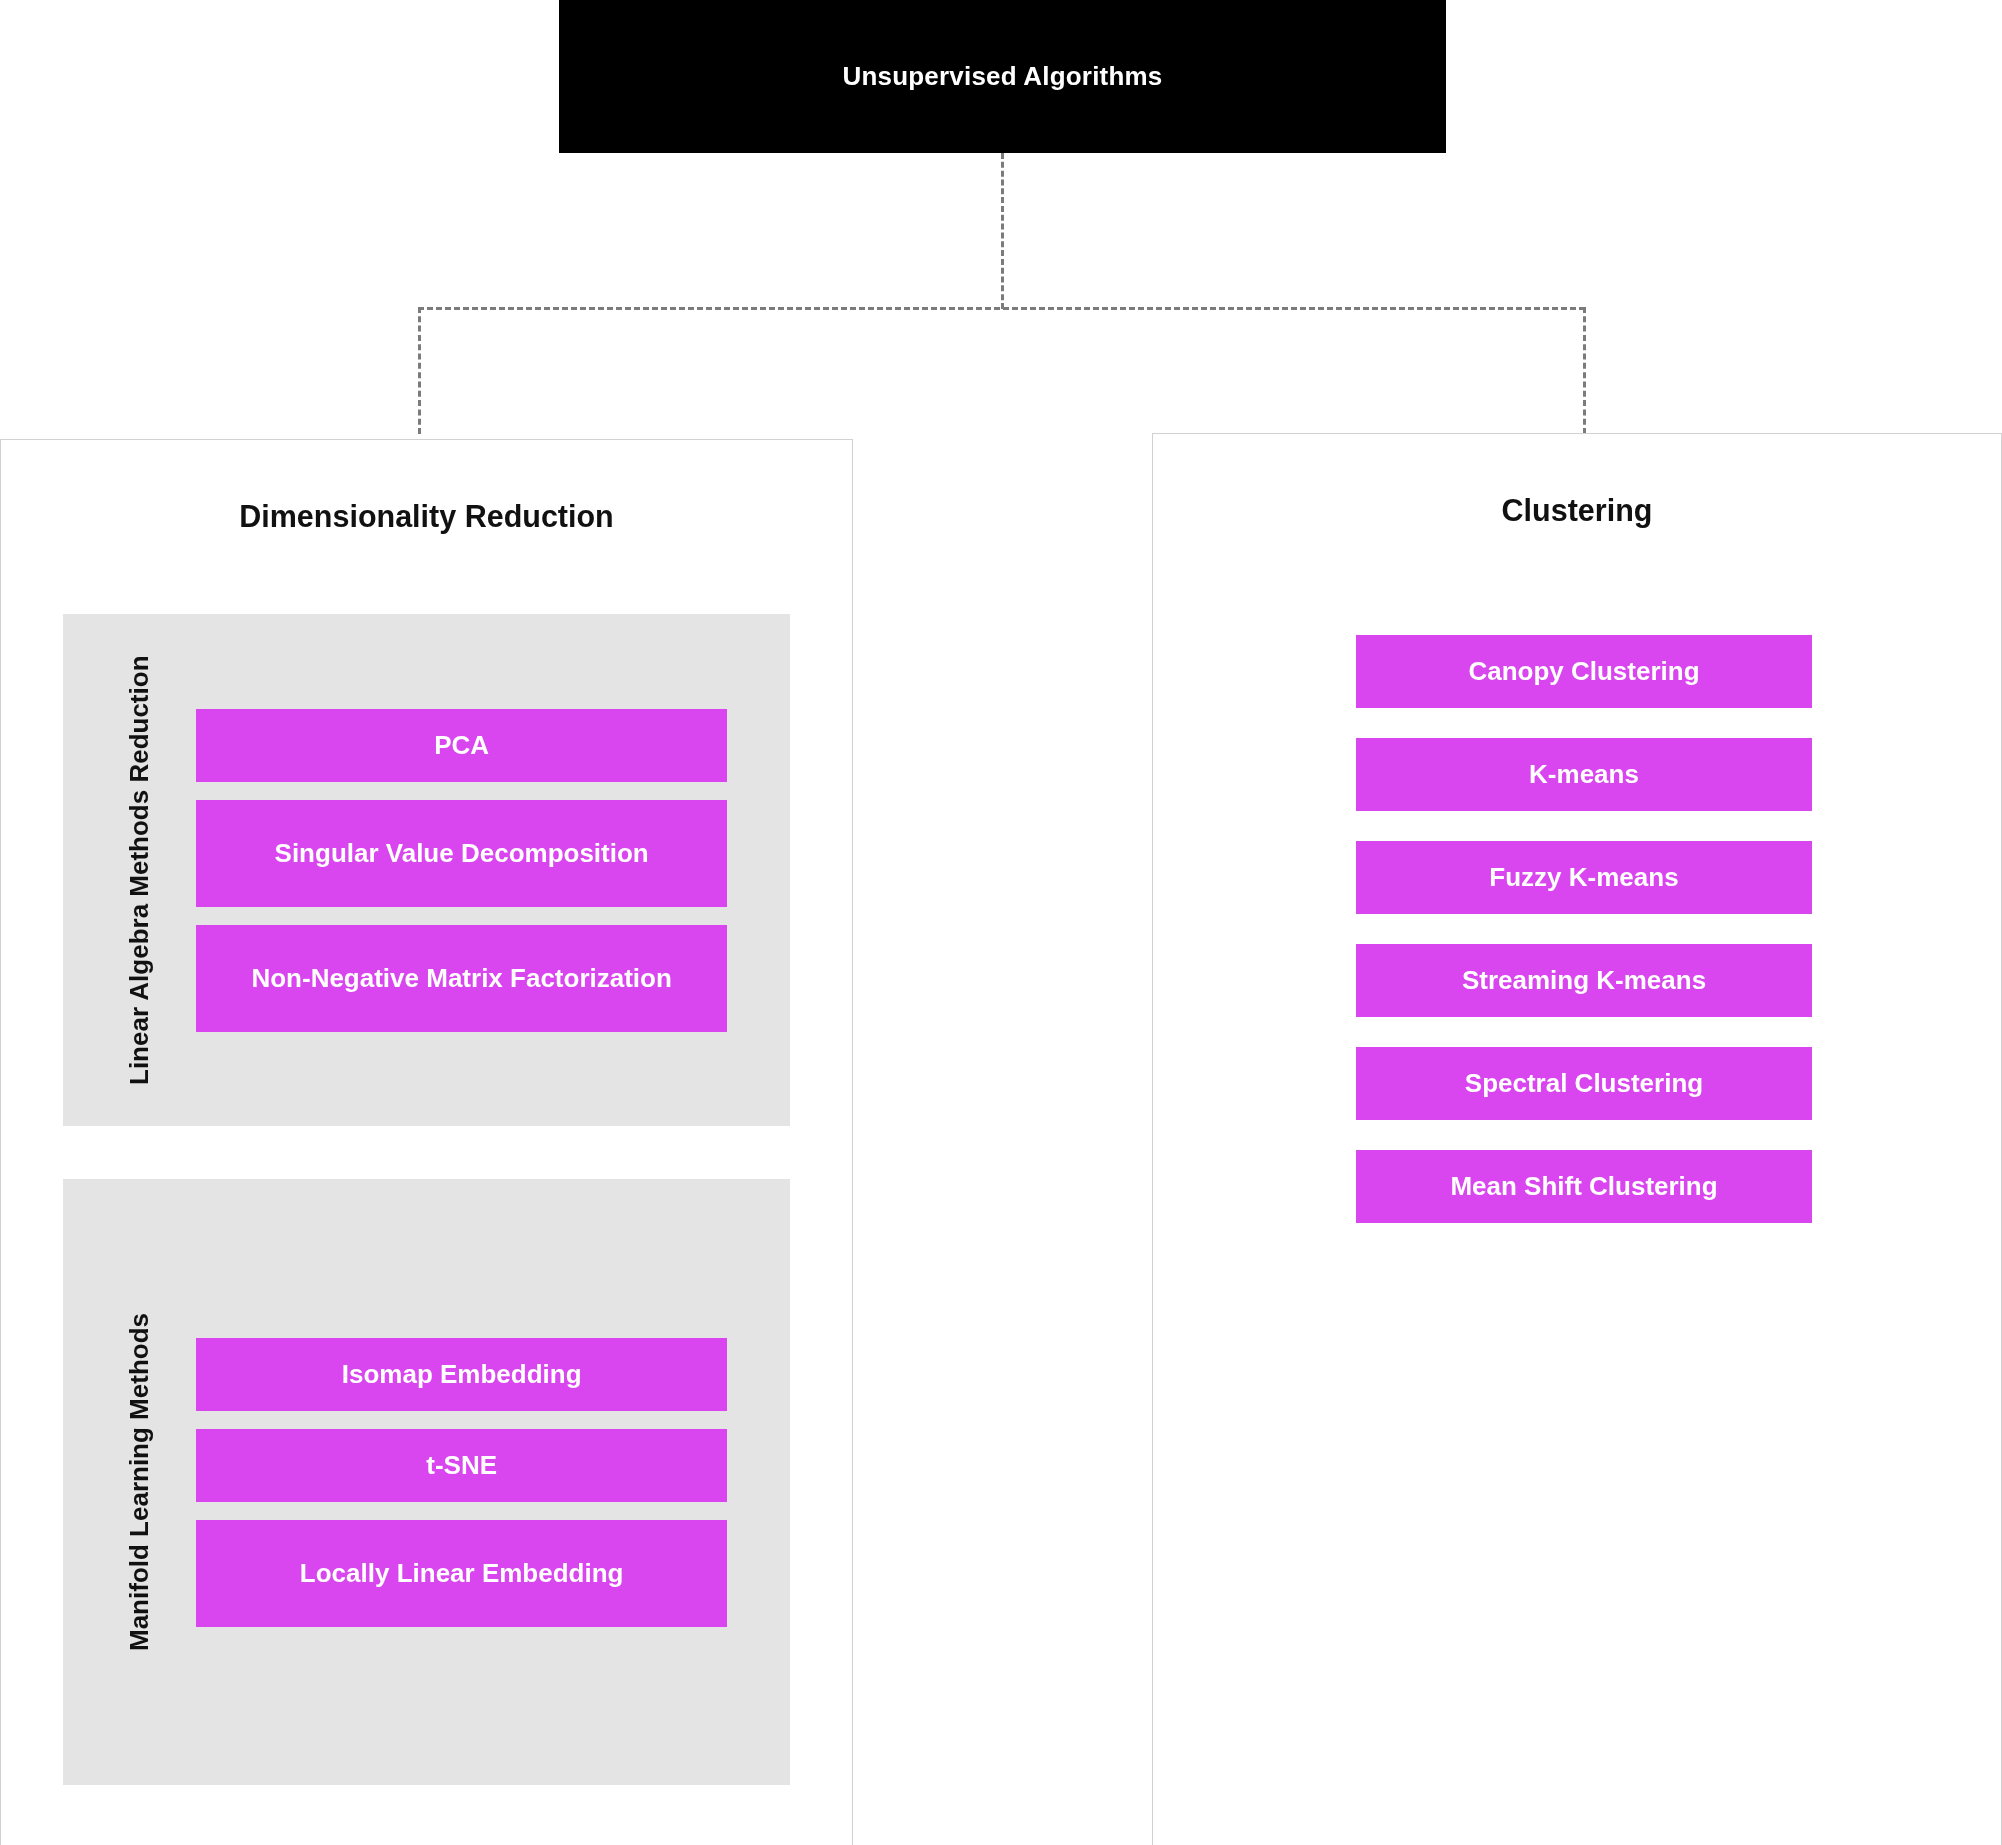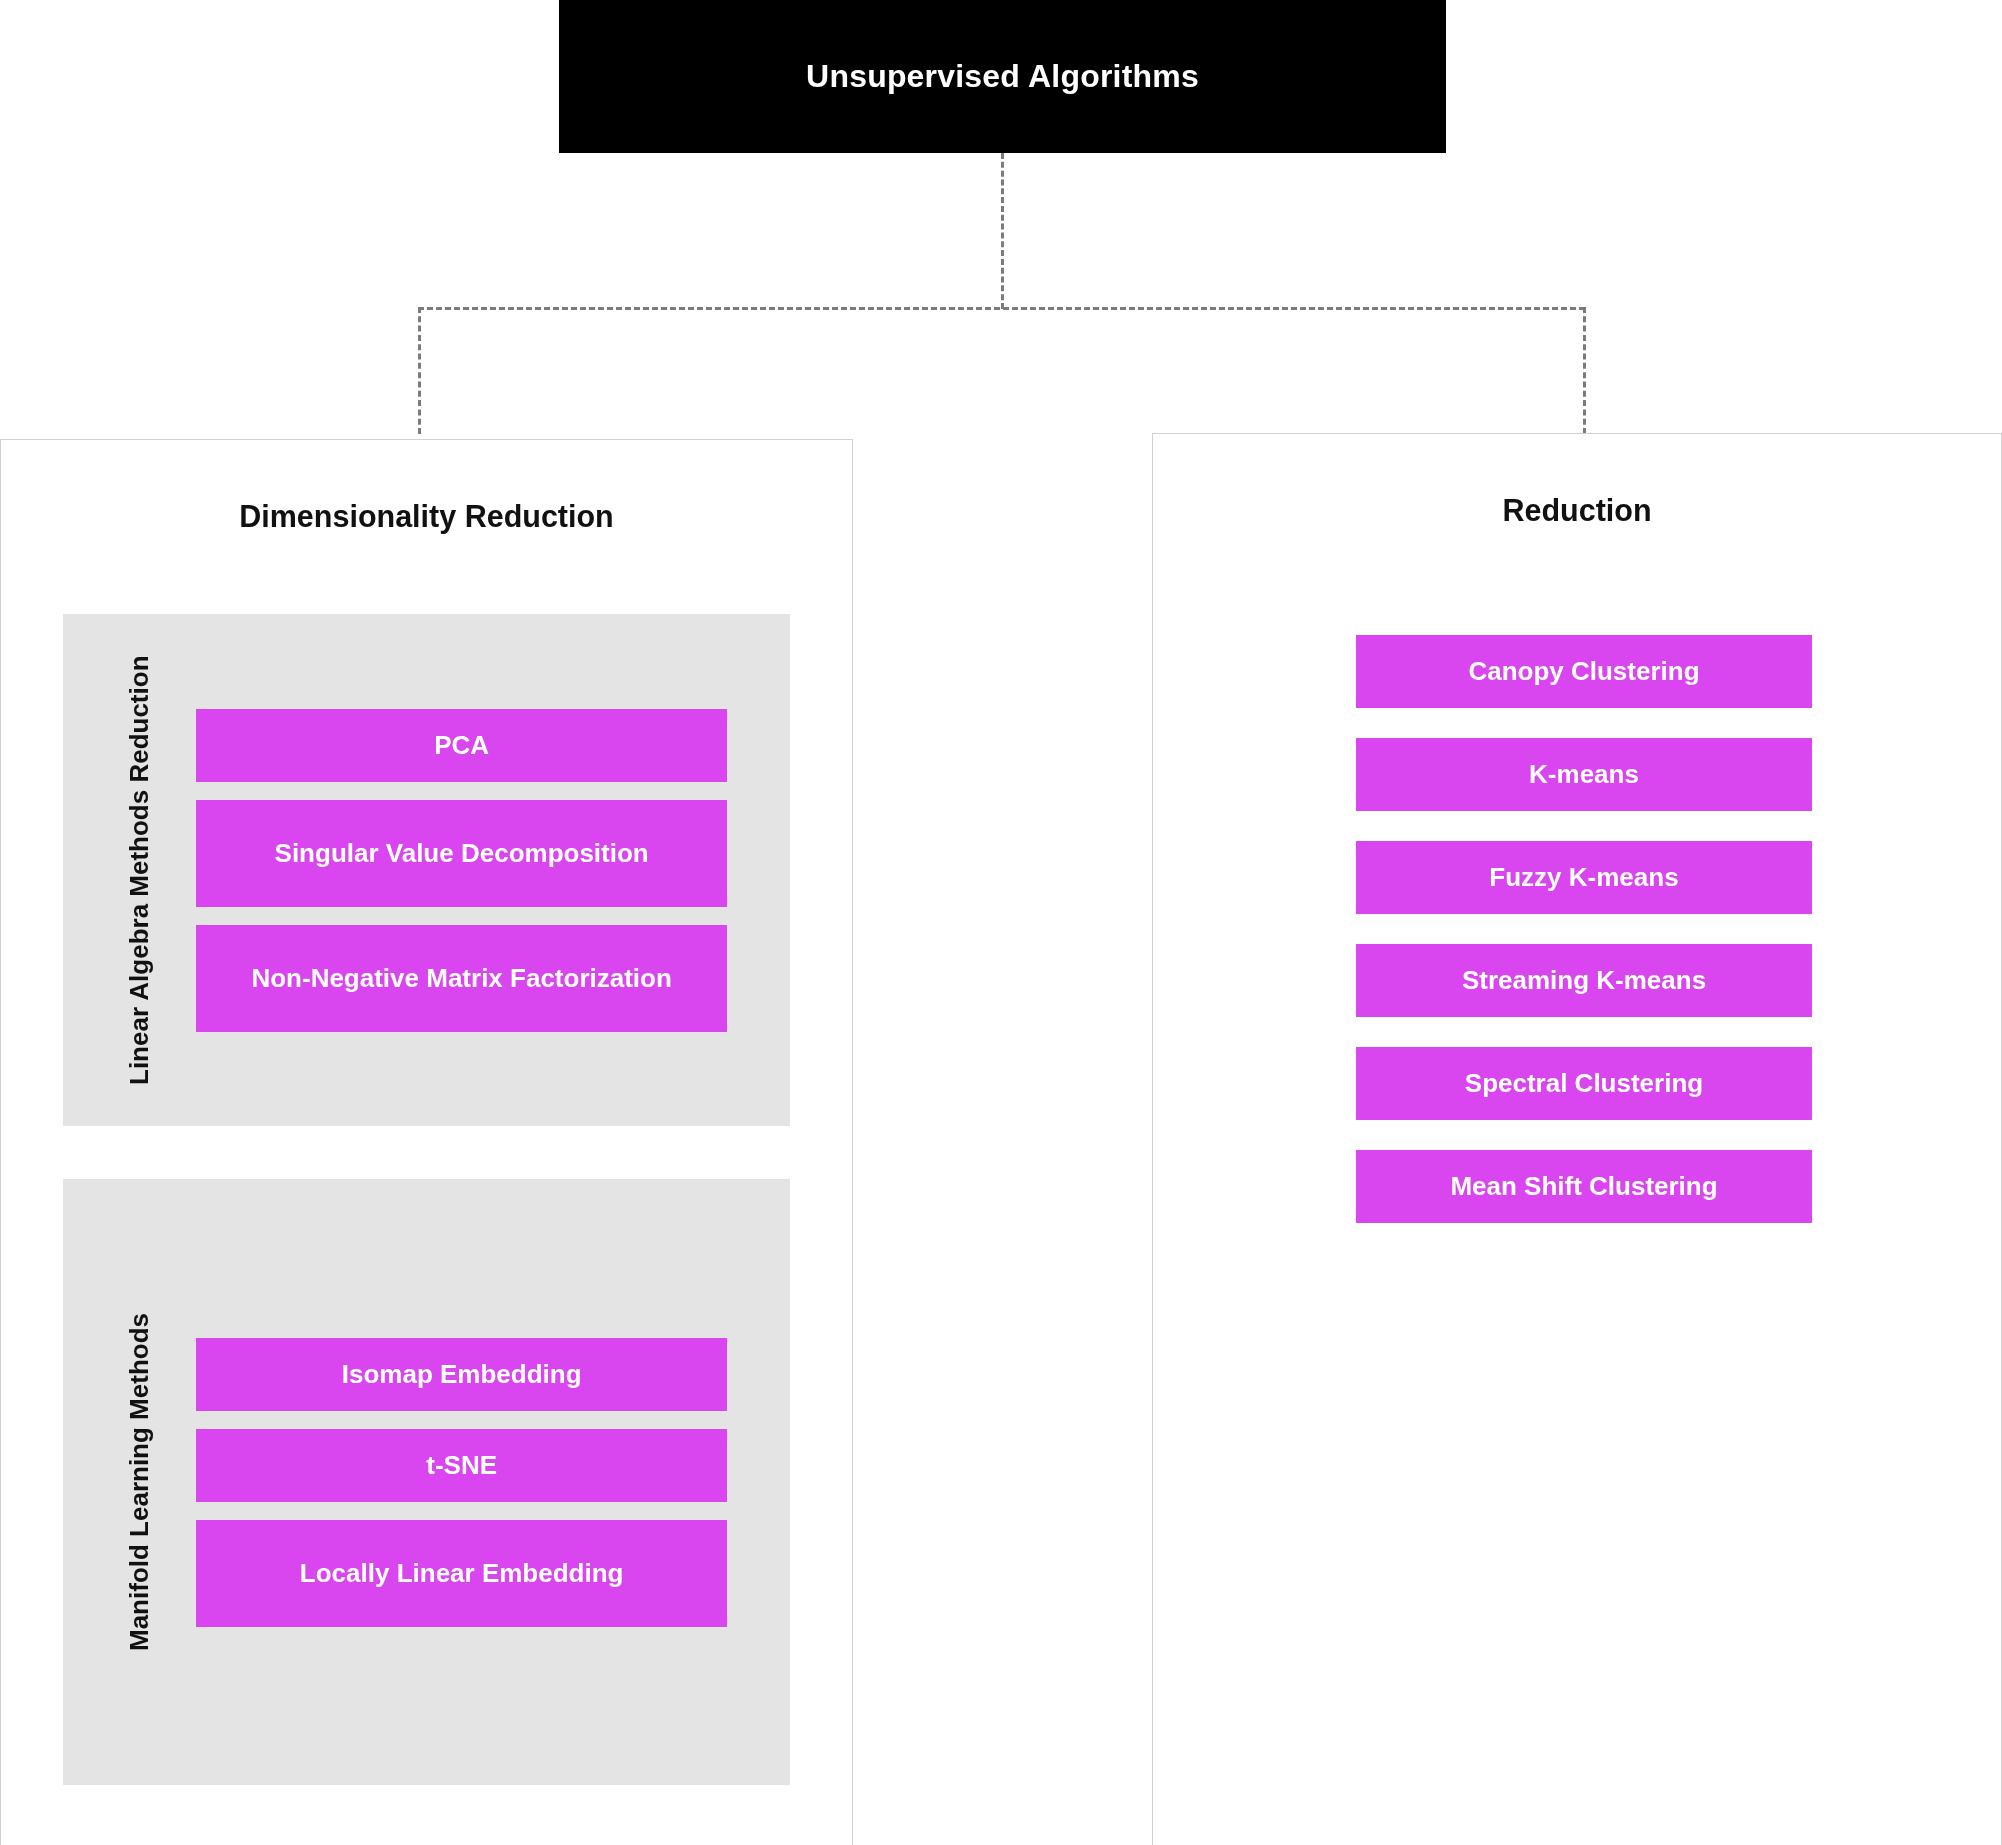--- a/index.html
+++ b/index.html
@@ -22,21 +22,21 @@
     top: 0px;
     width: 887px;
     height: 153px;
     background: #000000;
     display: flex;
     align-items: center;
     justify-content: center;
   }
   #root-node .root-label {
     color: #ffffff;
-    font-size: 32px;
+    font-size: 26px;
     font-weight: bold;
     letter-spacing: 0.2px;
   }
 
   
   .conn {
     position: absolute;
   }
   .conn-v {
     border-left: 3.9px dashed #7b7b7b;
@@ -179,21 +179,21 @@
     </div>
     <div class="subgroup-items">
       <div class="leaf h1">Isomap Embedding</div>
       <div class="leaf h1">t-SNE</div>
       <div class="leaf h2">Locally Linear Embedding</div>
     </div>
   </div>
 </div>
 
 <div class="branch" id="branch-clustering">
-  <div class="branch-title">Reduction</div>
+  <div class="branch-title">Clustering</div>
 
   <div id="clustering-items">
     <div class="leaf h1">Canopy Clustering</div>
     <div class="leaf h1">K-means</div>
     <div class="leaf h1">Fuzzy K-means</div>
     <div class="leaf h1">Streaming K-means</div>
     <div class="leaf h1">Spectral Clustering</div>
     <div class="leaf h1">Mean Shift Clustering</div>
   </div>
 </div>

